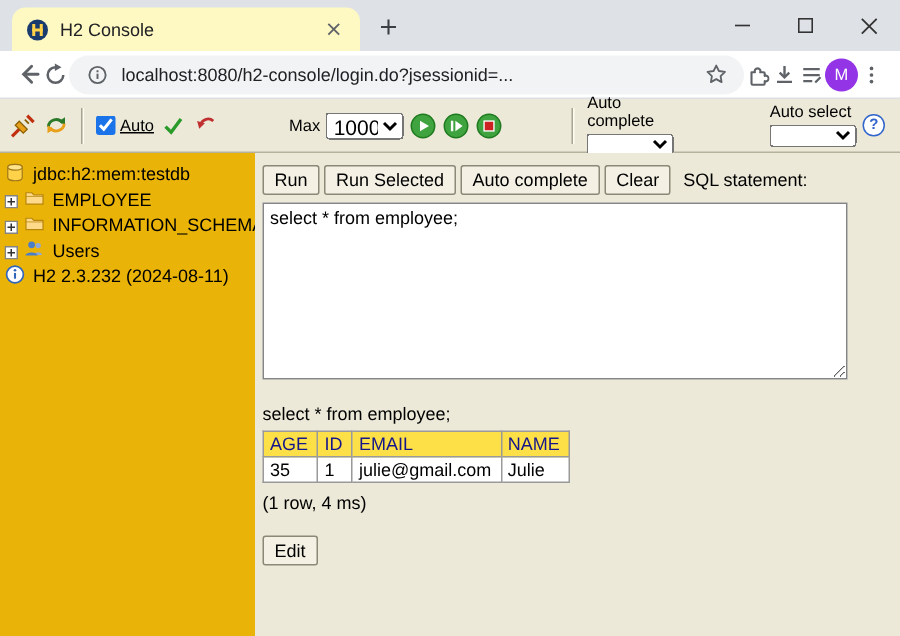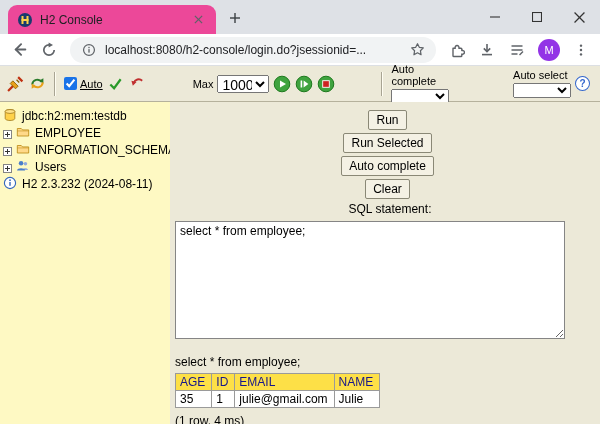--- a/index.html
+++ b/index.html
@@ -2,56 +2,56 @@
 <html><head>
 <meta charset="utf-8">
 <style>
   * { margin:0; padding:0; box-sizing:border-box; }
   html,body { background:#fff; }
   body { width:600px; height:424px; font-family:"Liberation Sans",sans-serif; }
   .window { width:600px; height:424px; position:relative; overflow:hidden; background:#fff; }
 
   
   .tabbar { height:34px; background:#dee1e6; display:flex; align-items:flex-end; padding-left:8px; position:relative; }
-  .tab { width:208px; height:29px; background:#ec4899; border-radius:9px 9px 0 0; display:flex; align-items:center; gap:7px; padding:0 9px; }
+  .tab { width:232px; height:29px; background:#fef9c3; border-radius:9px 9px 0 0; display:flex; align-items:center; gap:7px; padding:0 9px; }
   .favicon { width:16px; height:16px; flex:0 0 16px; }
   .tab-title { font-size:12px; color:#202124; flex:1; white-space:nowrap; overflow:hidden; }
   .tab-close { width:17px; height:17px; display:flex; align-items:center; justify-content:center; border-radius:50%; cursor:pointer; }
   .newtab { width:26px; height:26px; margin:0 0 3px 6px; display:flex; align-items:center; justify-content:center; border-radius:50%; cursor:pointer; }
   .win-controls { position:absolute; right:0; top:0; height:34px; display:flex; align-items:center; }
   .win-controls .wc { width:42px; height:34px; display:flex; align-items:center; justify-content:center; cursor:pointer; }
 
   
-  .navbar { height:32px; background:#fff; display:flex; align-items:center; padding:0 10px; gap:12px; border-bottom:1px solid #dcdfe3; }
+  .navbar { height:32px; background:#fff; display:flex; align-items:center; padding:0 10px; gap:0; border-bottom:1px solid #dcdfe3; }
   .nav-icon { width:18px; height:18px; display:flex; align-items:center; justify-content:center; cursor:pointer; flex:0 0 auto; }
   .addressbar { flex:1; min-width:0; height:26px; background:#f1f3f4; border-radius:13px; display:flex; align-items:center; padding:0 10px; gap:7px; cursor:text; }
   .url { font-size:12px; color:#202124; white-space:nowrap; overflow:hidden; flex:1; }
   .avatar { width:22px; height:22px; border-radius:50%; background:#9334e6; color:#fff; font-size:11px; display:flex; align-items:center; justify-content:center; cursor:pointer; flex:0 0 22px; }
 
   
   .h2toolbar { height:36px; background:#ece9d8; border-bottom:1px solid #b5b19c; display:flex; align-items:center; padding:0 6px; gap:4px; font-size:11px; color:#000; }
   .ticon { width:18px; height:18px; display:flex; align-items:center; justify-content:center; cursor:pointer; flex:0 0 auto; }
   .tsep { width:0; height:24px; border-left:1px solid #a8a493; border-right:1px solid #fffdf2; margin:0 4px; }
   .auto-wrap { display:flex; align-items:center; gap:3px;text-decoration:underline; }
   .auto-wrap input { accent-color:#1a73e8; width:13px; height:13px; cursor:pointer; }
   .max-wrap { display:flex; align-items:center; gap:4px; margin-left:42px; }
   .max-wrap select { font-size:14px; height:18px; width:52px; font-family:inherit;text-align:center; }
   .tool-col { display:flex; flex-direction:column; align-items:flex-start; gap:2px; }
   .tool-col select { font-size:10px; height:15px; width:58px; font-family:inherit; }
   .helpbtn { width:15px; height:15px; border:1.5px solid #36c; border-radius:50%; color:#36c; font-size:10px; font-weight:bold; display:flex; align-items:center; justify-content:center; margin-left:auto; margin-right:4px; cursor:pointer; background:#fff; }
 
   
   .content { display:flex; height:322px; }
-  .sidebar { width:170px; background:#fef9c3; padding:5px 3px; font-size:12px; overflow:hidden; }
+  .sidebar { width:170px; background:#eab308; padding:5px 3px; font-size:12px; overflow:hidden; }
   .tree-row { display:flex; align-items:center; gap:4px; height:17px; white-space:nowrap; cursor:pointer; color:#000; }
   .tgl { width:9px; height:9px; flex:0 0 9px; cursor:pointer; }
   .sicon { width:15px; height:15px; flex:0 0 15px; }
 
   .main { flex:1; background:#ece9d8; padding:8px 0 0 5px; overflow:hidden; }
-  .btnrow { display:flex; align-items:center; gap:3px;flex-direction:column; }
+  .btnrow { display:flex; align-items:center; gap:3px; }
   .h2btn { font-size:12px; font-family:inherit; background:#f4f1e4; border:1px solid #8a8876; border-radius:2px; padding:2px 7px; color:#000; cursor:pointer; }
   .sql-label { font-size:12px; margin-left:5px; }
   .sql { display:block; margin-top:5px; width:390px; height:118px; border:1px solid #858585; background:#fff; font-family:inherit; font-size:12px; padding:2px 4px; resize:both; }
   .results { margin-top:16px; font-size:12px; }
   .echo { margin-bottom:4px; }
   table.res { border-collapse:collapse; }
   .res th { background:#fde047; color:#16168c; font-weight:normal; border:1px solid #9a9a9a; padding:1px 6px 1px 4px; text-align:left; font-size:12px; }
   .res td { background:#fff; color:#000; border:1px solid #9a9a9a; padding:1px 6px 1px 4px; font-size:12px; min-width:22px; }
   .status { margin-top:6px; }
   .editbtn { margin-top:15px; }

